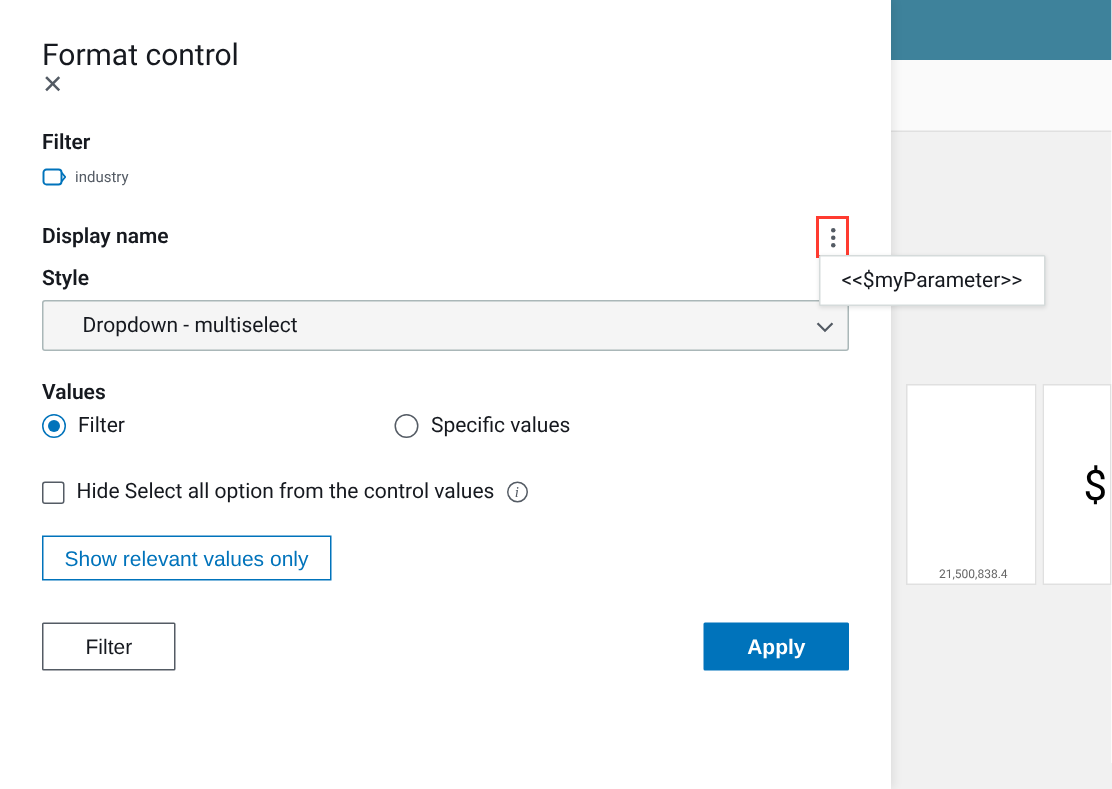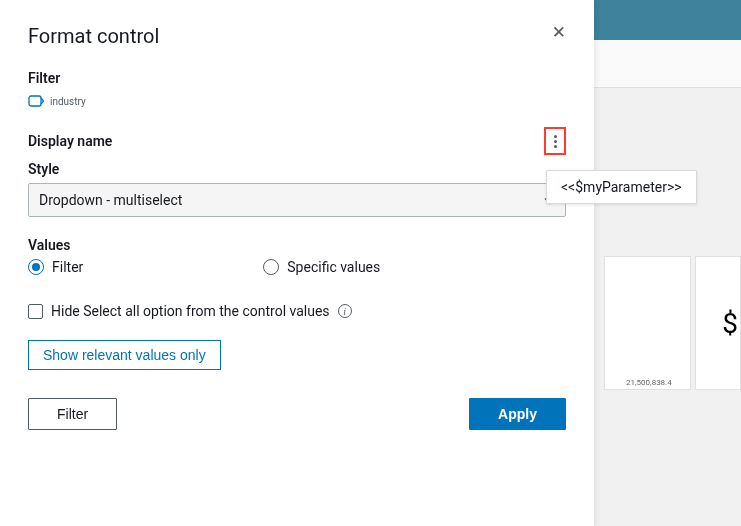--- a/index.html
+++ b/index.html
@@ -4,34 +4,34 @@
   <style>
     * { box-sizing: border-box; margin: 0; padding: 0; }
     body { font-family: -apple-system, BlinkMacSystemFont, "Segoe UI", Roboto, Arial, sans-serif; width: 741px; height: 526px; position: relative; overflow: hidden; background: #fff; }
     .bg-layer { position: absolute; top: 0; left: 594px; right: 0; bottom: 0; background: #f1f1f1; }
     .bg-topbar { position: absolute; top: 0; left: 594px; right: 0; height: 40px; background: #1f6e8c; opacity: 0.85; }
     .bg-panel { position: absolute; top: 40px; left: 594px; right: 0; height: 48px; background: #fafafa; border-bottom: 1px solid #e0e0e0; }
     .bg-card { position: absolute; top: 256px; left: 604px; width: 87px; height: 134px; background: #fff; border: 1px solid #e0e0e0; }
     .bg-card2 { position: absolute; top: 256px; left: 695px; width: 46px; height: 134px; background: #fff; border: 1px solid #e0e0e0; display: flex; align-items: center; justify-content: flex-end; padding-right: 2px; font-size: 28px; color: #000; }
     .bg-label { position: absolute; top: 378px; left: 626px; font-size: 8px; color: #666; }
     .panel { position: absolute; top: 0; left: 0; width: 594px; height: 526px; background: #fff; padding: 24px 28px; box-shadow: 2px 0 6px rgba(0,0,0,0.08); }
-    .panel-header { display: flex; justify-content: space-between; align-items: flex-start; margin-bottom: 22px; }
+    .panel-header { display: flex; justify-content: space-between; align-items: flex-start; margin-bottom: 22px; flex-direction: column; }
     .panel-title { font-size: 20px; font-weight: 400; color: #16191f; }
     .close-btn { background: none; border: none; font-size: 17px; color: #545b64; cursor: pointer; padding: 0; line-height: 1; }
     .section-label { font-size: 14px; font-weight: 600; color: #16191f; margin-bottom: 6px; }
     .filter-chip { display: inline-flex; align-items: center; gap: 6px; font-size: 10px; color: #545b64; margin-bottom: 20px; }
     .chip-icon { display: inline-flex; width: 16px; height: 12px; }
     .chip-icon svg { width: 16px; height: 12px; }
     .row-flex { display: flex; justify-content: space-between; align-items: center; margin-bottom: 6px; }
     .more-btn { width: 22px; height: 28px; display: flex; align-items: center; justify-content: center; background: none; border: 2px solid #ff3b30; cursor: pointer; padding: 0; }
     .more-dots { display: flex; flex-direction: column; gap: 2px; }
     .more-dots span { width: 3px; height: 3px; background: #545b64; border-radius: 50%; display: block; }
     .text-input { width: 100%; height: 34px; padding: 0 10px; font-size: 14px; border: 1px solid #aab7b8; border-radius: 2px; color: #16191f; margin-bottom: 20px; }
     .select-wrap { position: relative; width: 100%; margin-bottom: 20px; }
-    .select-input { width: 100%; height: 34px; padding: 0 10px; font-size: 14px; border: 1px solid #aab7b8; border-radius: 2px; background: #f5f5f5; color: #16191f; appearance: none; cursor: pointer; display: flex; align-items: center; }
+    .select-input { width: 100%; height: 34px; padding: 0 26px; font-size: 14px; border: 1px solid #aab7b8; border-radius: 2px; background: #f5f5f5; color: #16191f; appearance: none; cursor: pointer; display: flex; align-items: center; }
     .chevron { position: absolute; right: 10px; top: 50%; transform: translateY(-50%); pointer-events: none; }
     .radio-row { display: flex; gap: 180px; margin-bottom: 28px; margin-top: 4px; }
     .radio-item { display: flex; align-items: center; gap: 8px; font-size: 14px; color: #16191f; cursor: pointer; }
     .radio { width: 16px; height: 16px; border-radius: 50%; border: 1px solid #545b64; display: inline-flex; align-items: center; justify-content: center; }
     .radio.checked { border-color: #0073bb; }
     .radio.checked::after { content: ''; width: 8px; height: 8px; border-radius: 50%; background: #0073bb; }
     .checkbox-row { display: flex; align-items: center; gap: 8px; font-size: 14px; color: #16191f; margin-bottom: 21px; cursor: pointer; }
     .checkbox { width: 15px; height: 15px; border: 1px solid #545b64; border-radius: 2px; }
     .info-icon { width: 14px; height: 14px; border: 1px solid #545b64; border-radius: 50%; display: inline-flex; align-items: center; justify-content: center; font-size: 10px; color: #545b64; font-style: italic; font-family: serif; }
     .link-btn { display: inline-block; padding: 6px 14px; border: 1px solid #0073bb; color: #0073bb; font-size: 14px; background: #fff; cursor: pointer; margin-bottom: 28px; }

